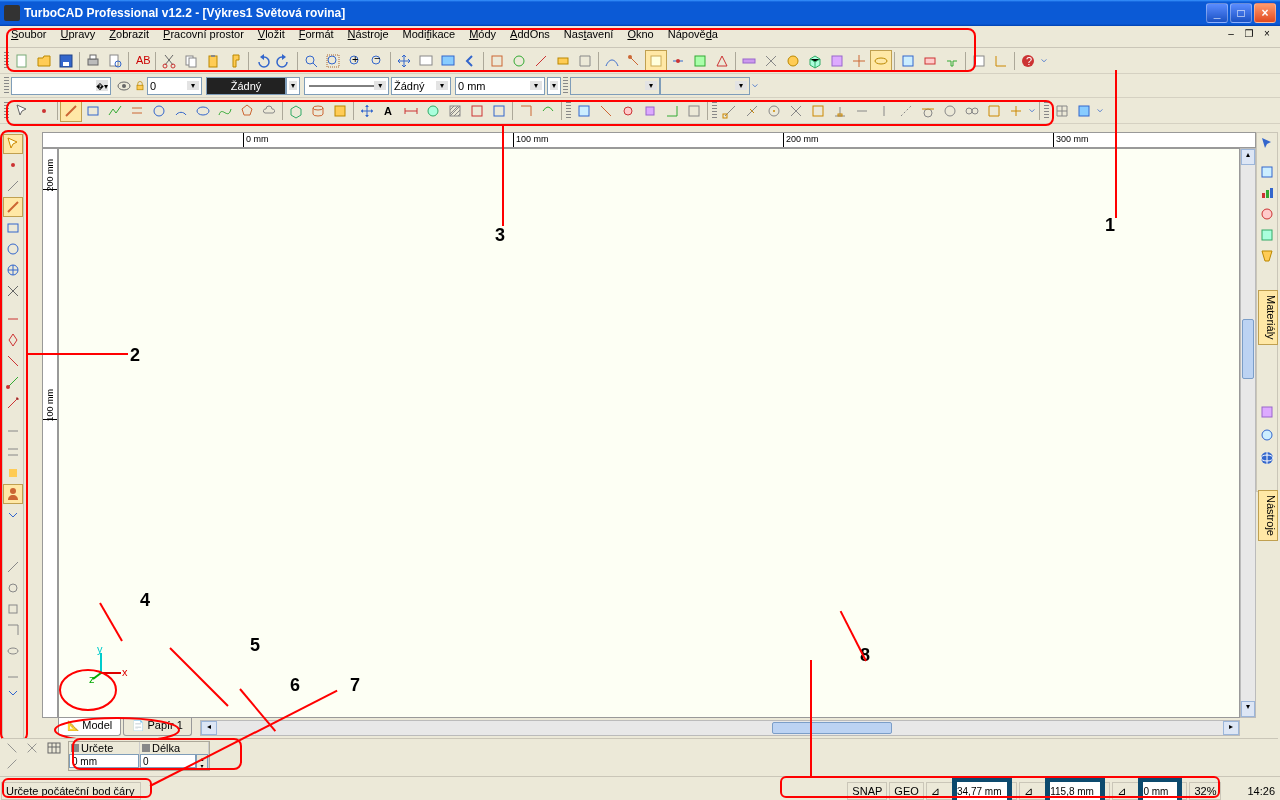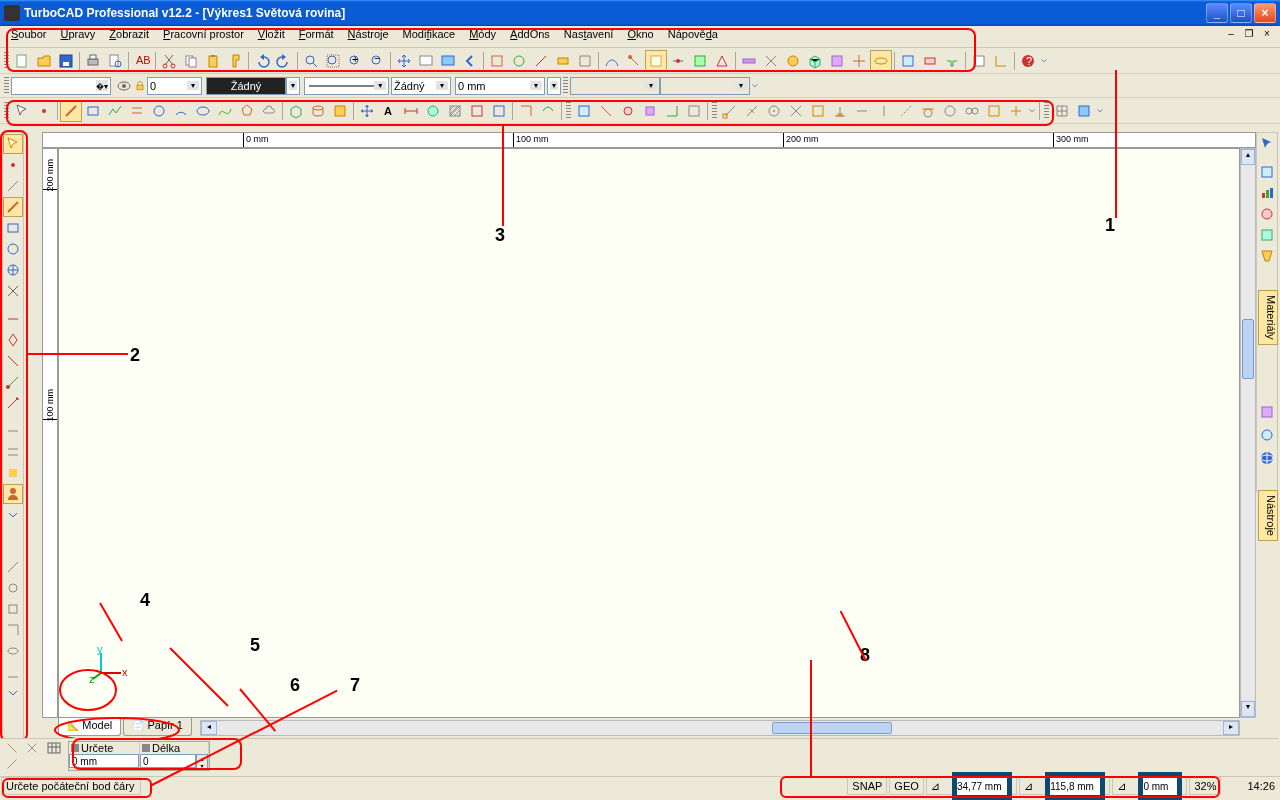--- a/index.html
+++ b/index.html
@@ -76,21 +76,21 @@
 
 
 .inspector { position:absolute; left:2px; bottom:30px; right:2px; height:32px; background:#ece9d8; border-top:1px solid #cac6b8; display:flex; align-items:flex-start;}
 .inspgroup { border:1px solid #aca899; margin:2px; display:flex;}
 .inspcell { display:flex; flex-direction:column; border-right:1px solid #ccc;}
 .inspcell .lbl { font-size:9px; padding:0 2px; background:#ece9d8; display:flex; align-items:center;}
 .inspcell .lbl .lockicon { width:8px; height:8px; margin-right:2px; background:#888;}
 .inspcell input { border:1px solid #7f9db9; height:14px; width:70px; font-size:10px; padding:0 2px;}
 
 
-.statusbar { position:absolute; left:0; right:0; bottom:0; height:24px; background:#ece9d8; border-top:1px solid #cac6b8; display:flex; align-items:flex-start; font-size:10px;}
+.statusbar { position:absolute; left:0; right:0; bottom:0; height:24px; background:#ece9d8; border-top:1px solid #cac6b8; display:flex; align-items:flex-end; font-size:10px;}
 .statusbar .cell { border:1px solid #cac6b8; height:18px; padding:1px 4px; margin:0 1px; display:flex; align-items:center;}
 .statusbar .stretch { flex:1;}
 .statusbar .coord input { border:5px solid #0c4a6e; width:60px; height:28px; font-size:10px;margin-left:12px;}
 
 
 .callout { position:absolute; font-size:18px; font-weight:bold; color:#000; }
 .redline { position:absolute; background:#ff0000; pointer-events:none;}
 </style>
 </head>
 <body>

